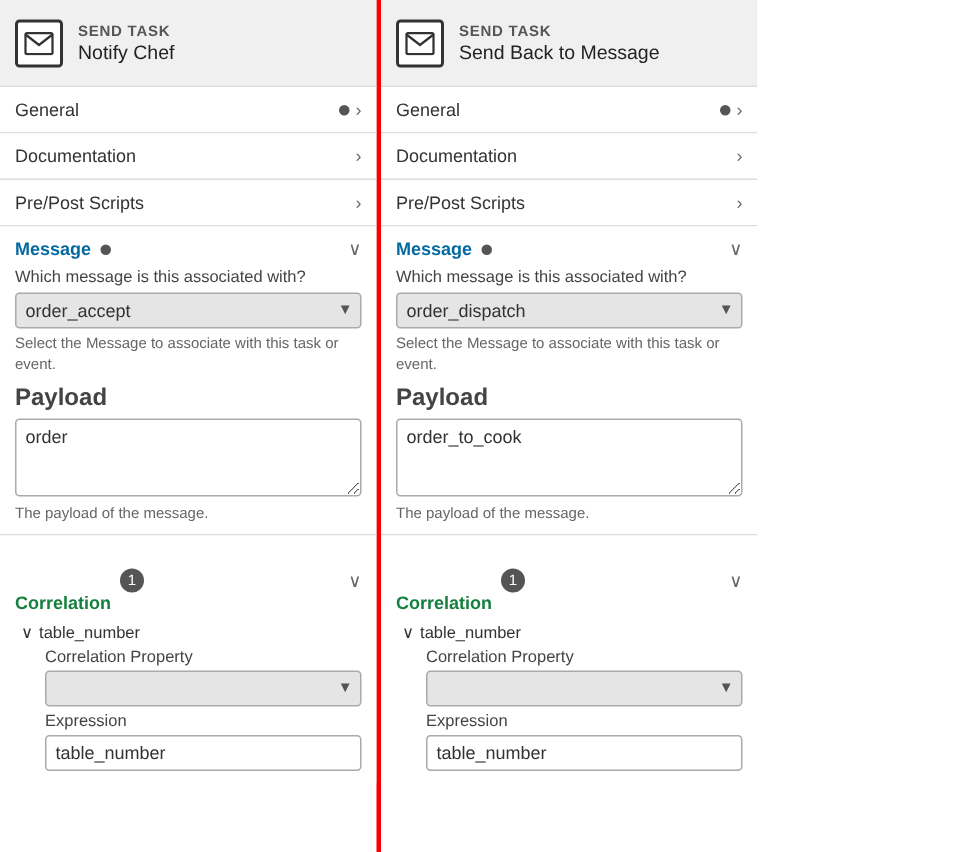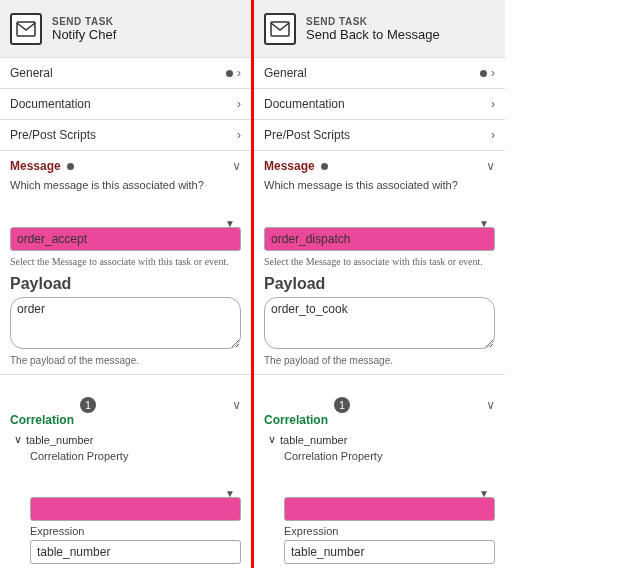--- a/index.html
+++ b/index.html
@@ -105,21 +105,21 @@
     }
     .message-section-header {
       display: flex;
       align-items: center;
       justify-content: space-between;
       margin-bottom: 6px;
     }
     .message-title {
       font-size: 12px;
       font-weight: bold;
-      color: #7f1d1d;
+      color: #0369a1;
       display: flex;
       align-items: center;
       gap: 6px;
     }
     .message-section-controls {
       display: flex;
       align-items: center;
       gap: 4px;
     }
     .label-small {
@@ -131,55 +131,53 @@
       position: relative;
       width: 100%;
       margin-bottom: 4px;
     }
     select {
       width: 100%;
       padding: 4px 22px 4px 6px;
       border: 1px solid #aaa;
       border-radius: 3px;
       font-size: 12px;
-      background: #ec4899;
+      background: #e5e5e5;
       appearance: none;
       -webkit-appearance: none;
       cursor: pointer;
       color: #333;
-      margin-top: 32px;
     }
     .select-arrow {
       position: absolute;
       right: 6px;
       top: 50%;
       transform: translateY(-50%);
       pointer-events: none;
       font-size: 10px;
       color: #555;
     }
     .hint-text {
       font-size: 10px;
       color: #666;
       margin-bottom: 6px;
       line-height: 1.4;
-      font-family: Liberation Serif, serif;
     }
     .payload-label {
       font-size: 16px;
       color: #444;
       margin-bottom: 4px;
       font-weight: bold;
     }
     textarea {
       width: 100%;
       height: 52px;
       padding: 4px 6px;
       border: 1px solid #aaa;
-      border-radius: 13px;
+      border-radius: 3px;
       font-size: 12px;
       resize: vertical;
       font-family: Arial, sans-serif;
       color: #333;
     }
     .payload-hint {
       font-size: 10px;
       color: #666;
       margin-top: 3px;
     }

